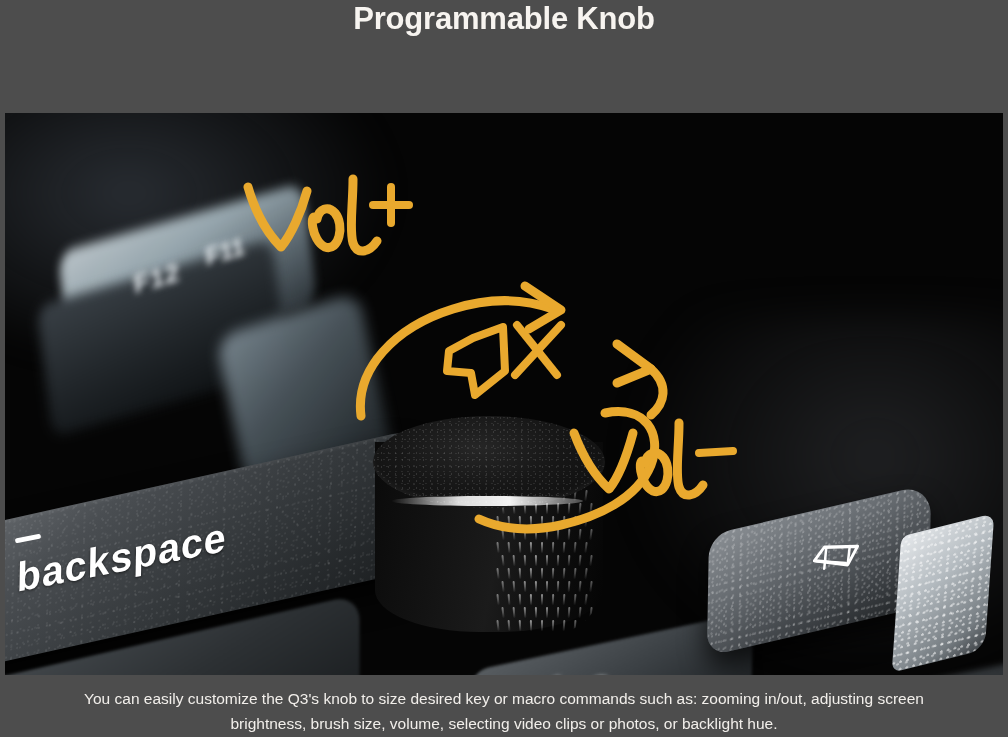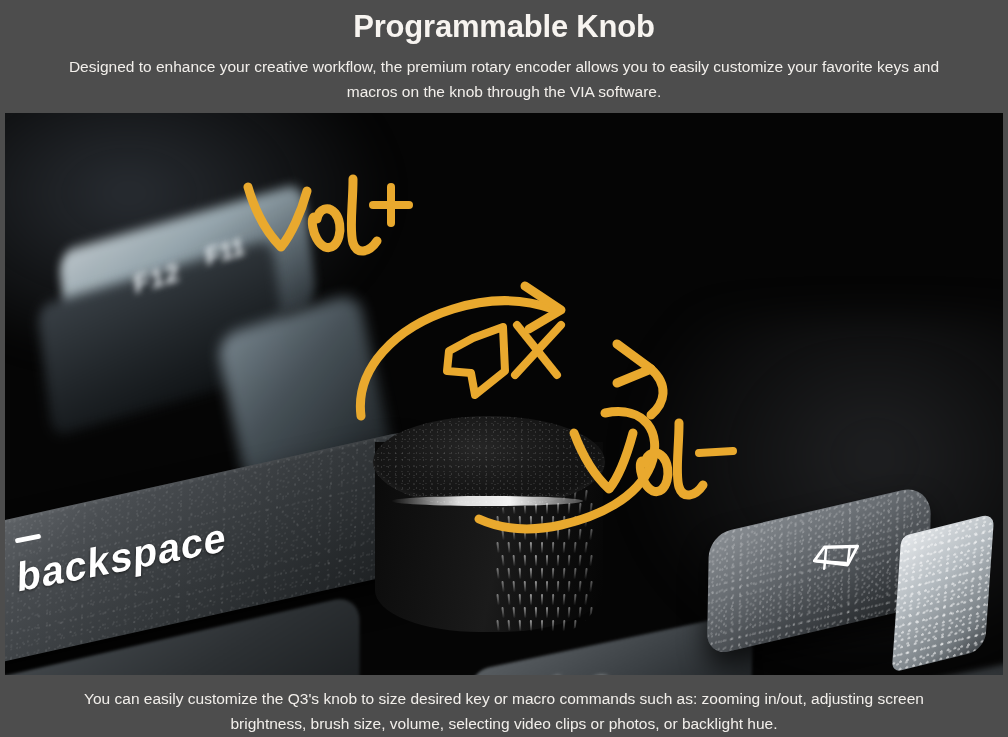--- a/index.html
+++ b/index.html
@@ -10,21 +10,21 @@
     overflow:hidden;
   }
   #page {
     position:relative;
     width:1008px; height:737px;
     background:#4d4d4d;
   }
 
   
   .header {
-    position:absolute; left:0; top:8px; width:1008px; height:113px;
+    position:absolute; left:0; top:0; width:1008px; height:113px;
     background:#4d4d4d;
     text-align:center;
   }
   .title {
     font-size:31px;
     font-weight:bold;
     color:#f7f4f0;
     letter-spacing:-0.2px;
     line-height:34px;
     padding-top:2px;
@@ -302,24 +302,20 @@
     margin:0 auto;
   }
 </style>
 </head>
 <body>
 
 <div id="page">
 
   <div class="header">
     <div class="title">Programmable Knob</div>
-    <div class="subtitle">
-      <span>Designed to enhance your creative workflow, the premium rotary encoder allows you to easily customize</span>
-      <span>your favorite keys and macros on the knob through the VIA software.</span>
-    </div>
   </div>
 
   <div class="photo-wrap">
     <div class="photo">
 
       <div class="bg-glow-a"></div>
       <div class="bg-glow-b"></div>
 
       <div class="key-frow"></div>
       <div class="key-frow-2"></div>

